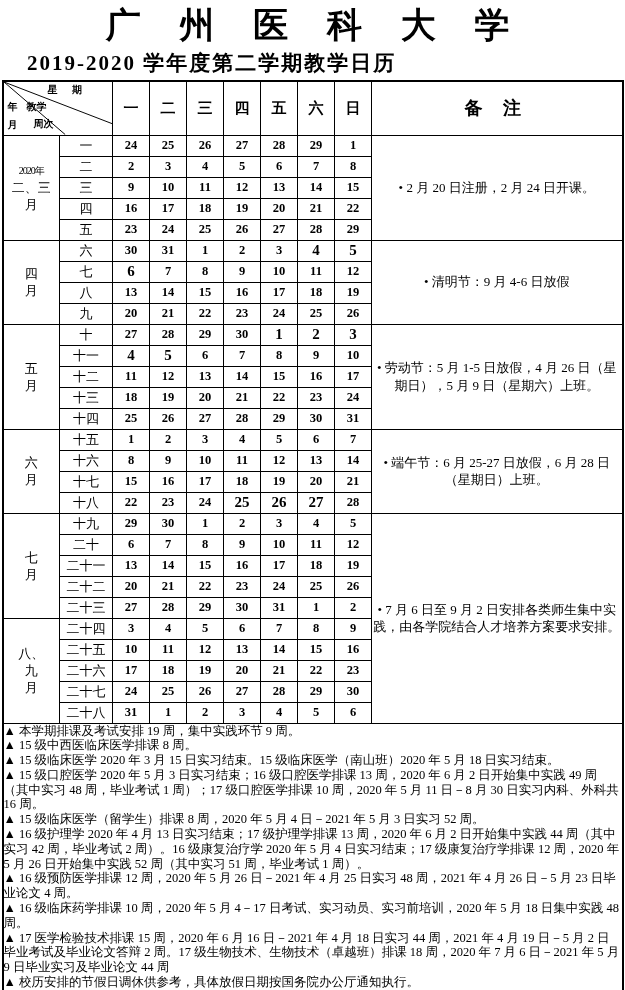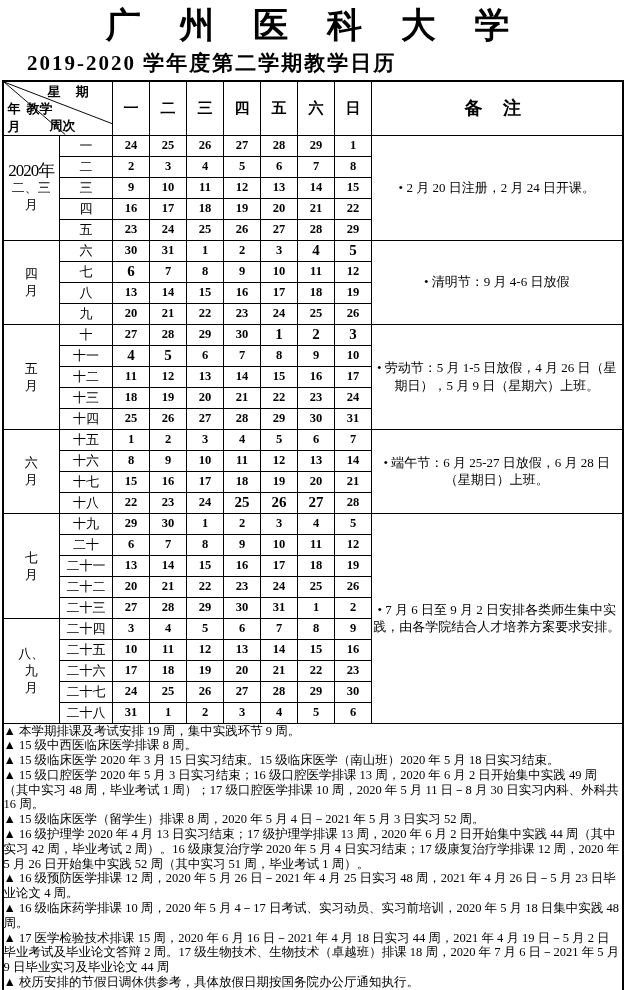--- a/index.html
+++ b/index.html
@@ -18,33 +18,33 @@
     letter-spacing: 2px; line-height: 28px; margin-top: 2px; white-space: nowrap; margin-left: 27px;
   }
   table.cal {
     border-collapse: collapse; table-layout: fixed;
     width: 621px; margin: 3px auto 0 auto;
     border: 2px solid #000;
   }
   table.cal td { border: 1px solid #000; text-align: center; padding: 0; overflow: hidden; }
   tr.hdr { height: 54px; }
   td.corner { position: relative; padding: 0; }
-  td.corner span { position: absolute; font-weight: bold; font-size: 13px; white-space: nowrap; }
+  td.corner span { position: absolute; font-weight: bold; font-size: 10px; white-space: nowrap; }
   td.corner .c-week    { left: 44px; top: 1px;  letter-spacing: 6px; }
   td.corner .c-teach   { left: 23px; top: 18px; }
-  td.corner .c-weeknum { left: 46px; top: 35px; }
+  td.corner .c-weeknum { left: 30px; top: 35px; }
   td.corner .c-year    { left: 4px;  top: 18px; }
   td.corner .c-month   { left: 4px;  top: 36px; }
   td.corner svg { position: absolute; left: 0; top: 0; width: 100%; height: 100%; }
   td.dayhead { font-weight: bold; font-size: 15px; }
   td.remarkhead { font-weight: bold; font-size: 18px; letter-spacing: 8px; }
   tr.weekrow { height: 21px; }
   td.month { font-size: 13px; line-height: 17px; vertical-align: middle; }
   td.month div { text-align: center; }
-  td.month div.yr { font-size: 17px; letter-spacing: -1px; }
+  td.month div.yr { font-size: 10px; letter-spacing: -1px; }
   td.week { font-size: 13px; }
   td.day { font-weight: bold; font-size: 12.5px; }
   td.day.hol { font-size: 15px; }
   td.remark {
     text-align: left; vertical-align: middle; padding: 0 5px;
     font-size: 13px; line-height: 17.5px;
   }
   td.notes {
     text-align: left; vertical-align: top; padding: 3px 5px 0 5px;
     height: 264px; font-size: 12.5px; line-height: 14.8px;

